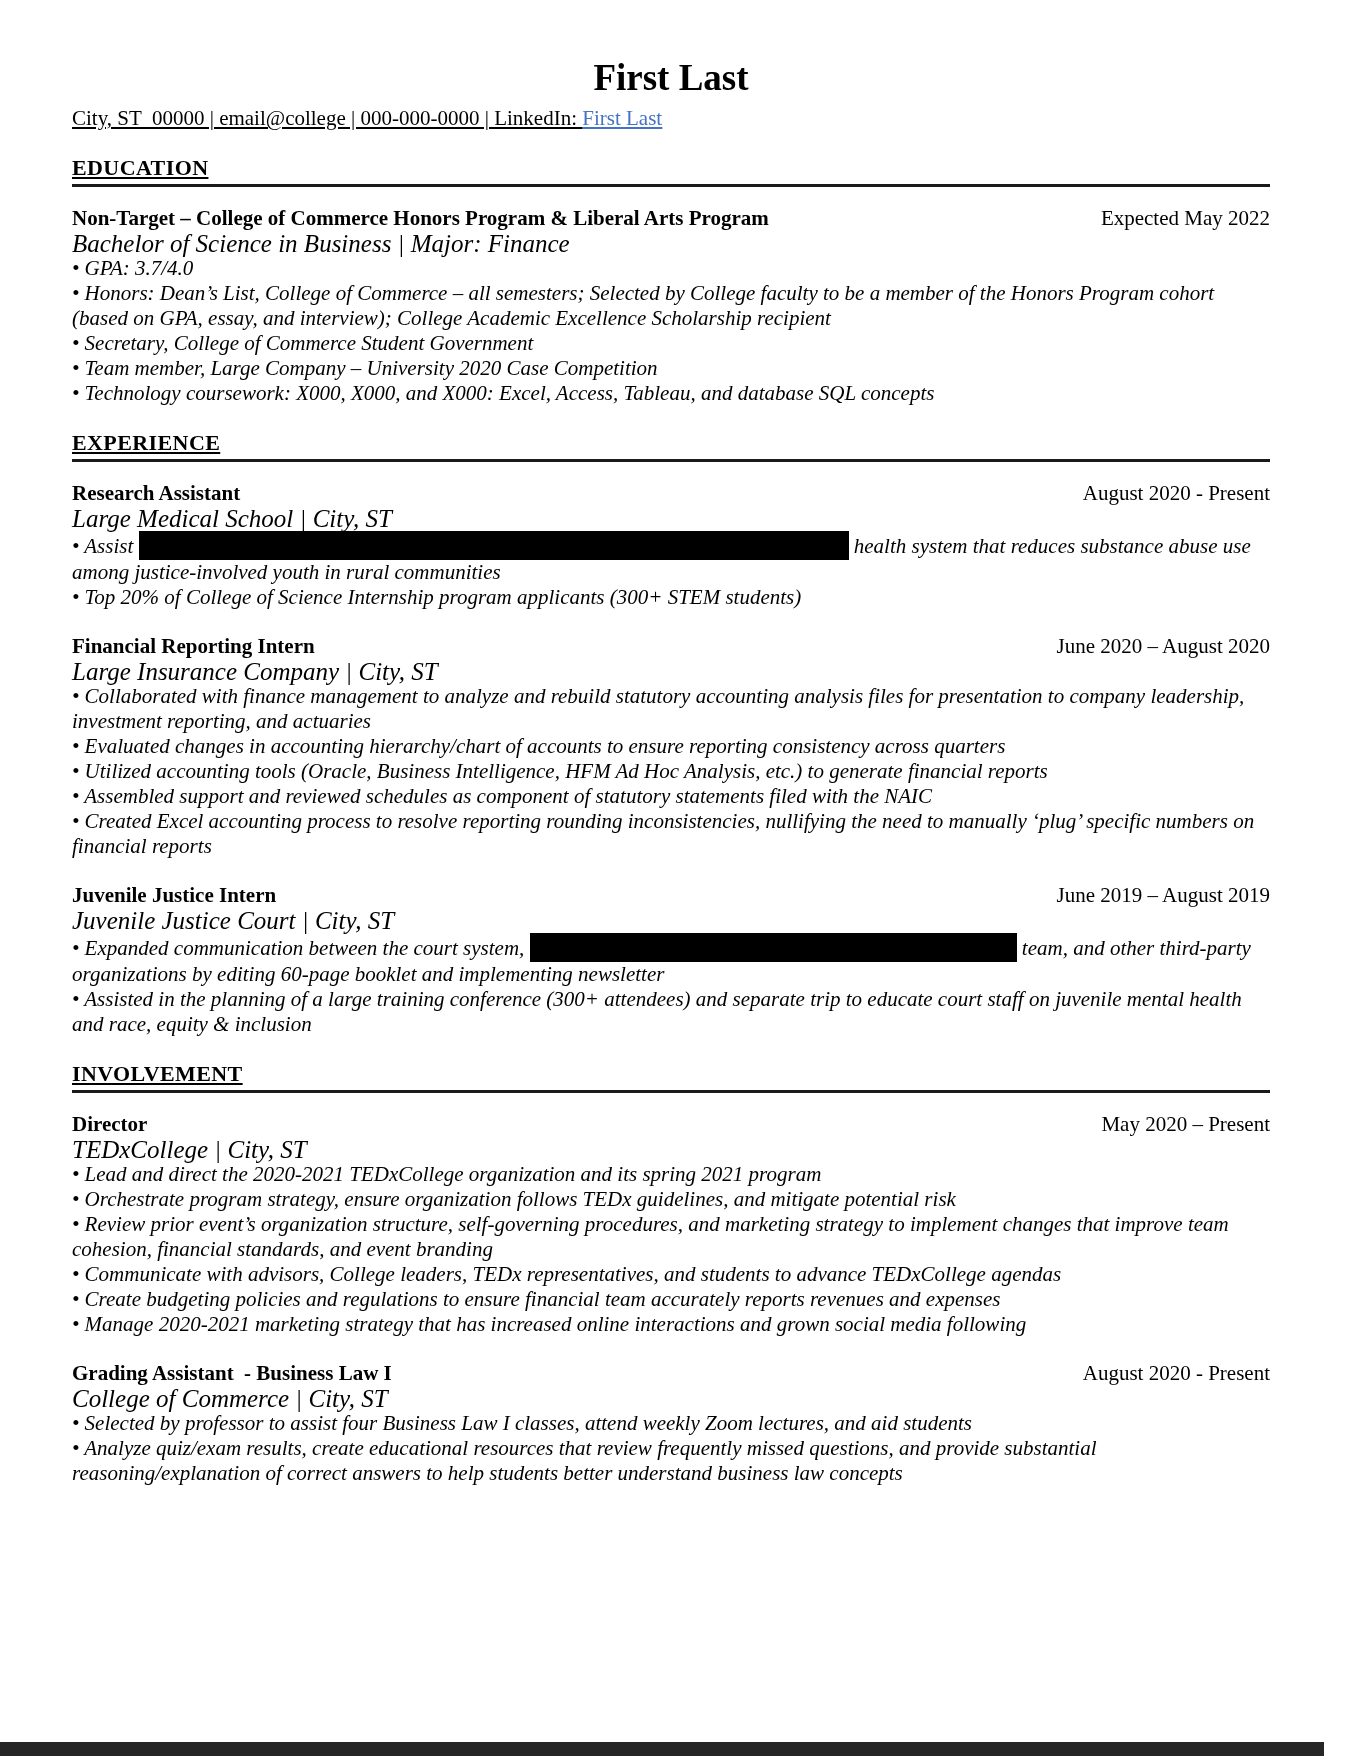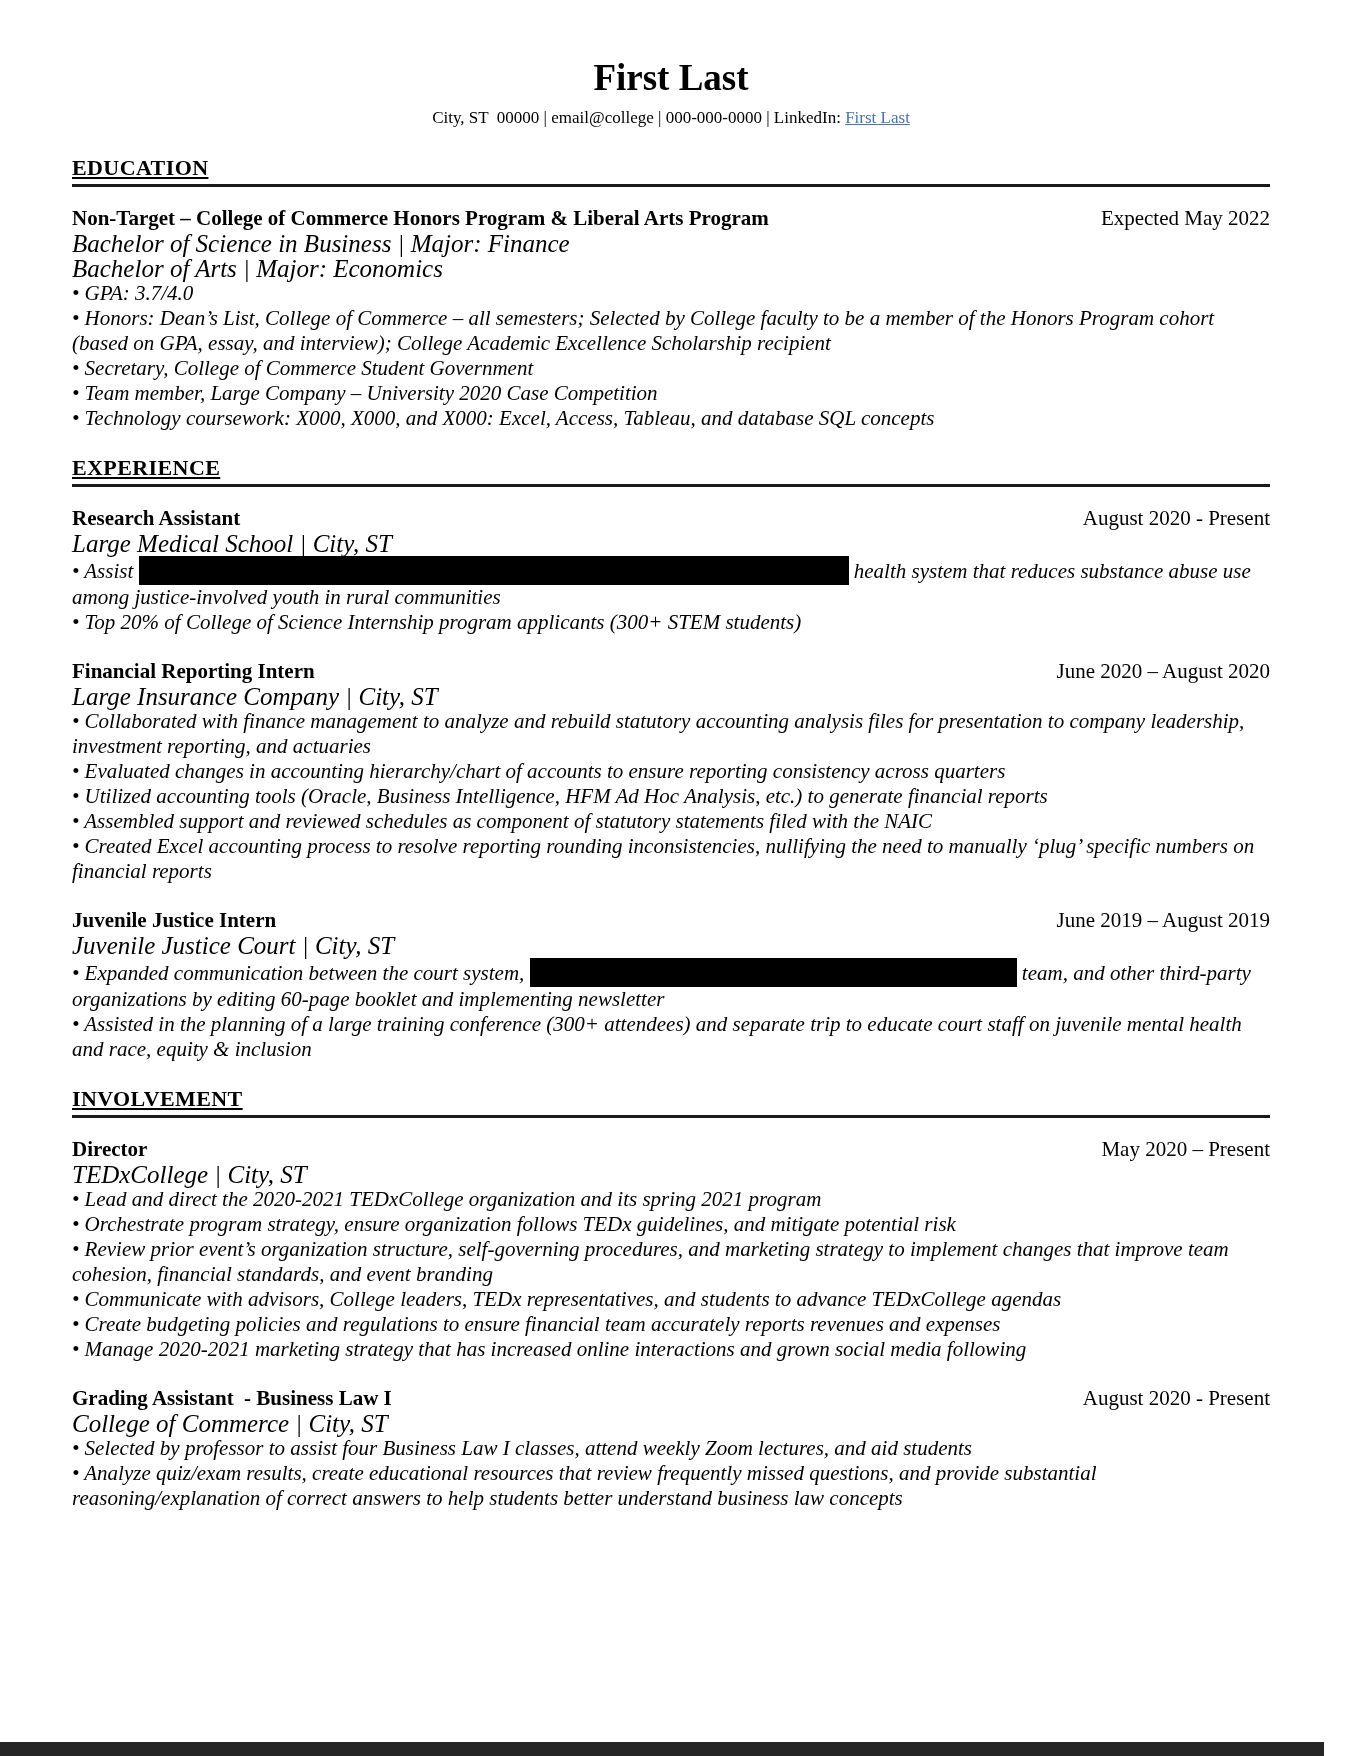--- a/index.html
+++ b/index.html
@@ -17,24 +17,24 @@
   h1.name {
     margin: 0;
     text-align: center;
     font-size: 37px;
     line-height: 44px;
     font-weight: bold;
     white-space: pre-wrap;
   }
   .contact {
     margin: 5px 0 0 0;
-    text-align: center;
-    font-size: 17px;
+    font-size: 21px;
     line-height: 26px;
     white-space: pre-wrap;
+    text-decoration: underline;
   }
   .contact a {
     color: #4472c4;
     text-decoration: underline;
     cursor: pointer;
   }
   .section-title {
     margin: 24px 0 5px 0;
     font-size: 22px;
     line-height: 26px;
@@ -94,21 +94,20 @@
 
   <main id="sections">
       <section class="section">
         <h2 class="section-title">EDUCATION</h2>
         <div class="entry">
           <div class="entry-head">
             <span class="entry-title">Non-Target – College of Commerce Honors Program &amp; Liberal Arts Program</span>
             <span class="entry-date">Expected May 2022</span>
           </div>
           <div class="entry-sub">Bachelor of Science in Business | Major: Finance</div>
-          <div class="entry-sub">Bachelor of Arts | Major: Economics</div>
           <div class="bullet"><span class="bullet-marker">• </span>GPA: 3.7/4.0</div>
           <div class="bullet"><span class="bullet-marker">• </span>Honors: Dean’s List, College of Commerce – all semesters; Selected by College faculty to be a member of the Honors Program cohort (based on GPA, essay, and interview); College Academic Excellence Scholarship recipient</div>
           <div class="bullet"><span class="bullet-marker">• </span>Secretary, College of Commerce Student Government</div>
           <div class="bullet"><span class="bullet-marker">• </span>Team member, Large Company – University 2020 Case Competition</div>
           <div class="bullet"><span class="bullet-marker">• </span>Technology coursework: X000, X000, and X000: Excel, Access, Tableau, and database SQL concepts</div>
         </div>
       </section>
       <section class="section">
         <h2 class="section-title">EXPERIENCE</h2>
         <div class="entry">

